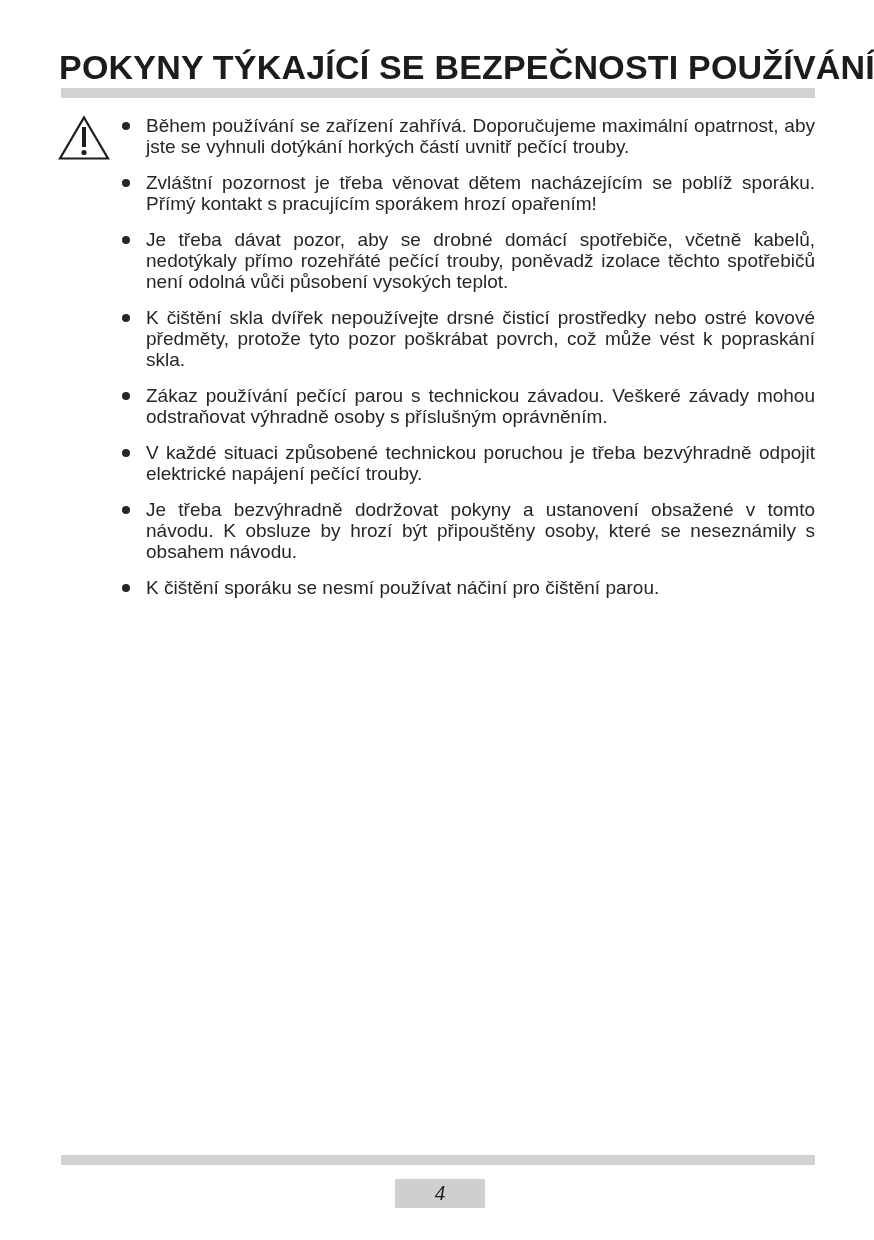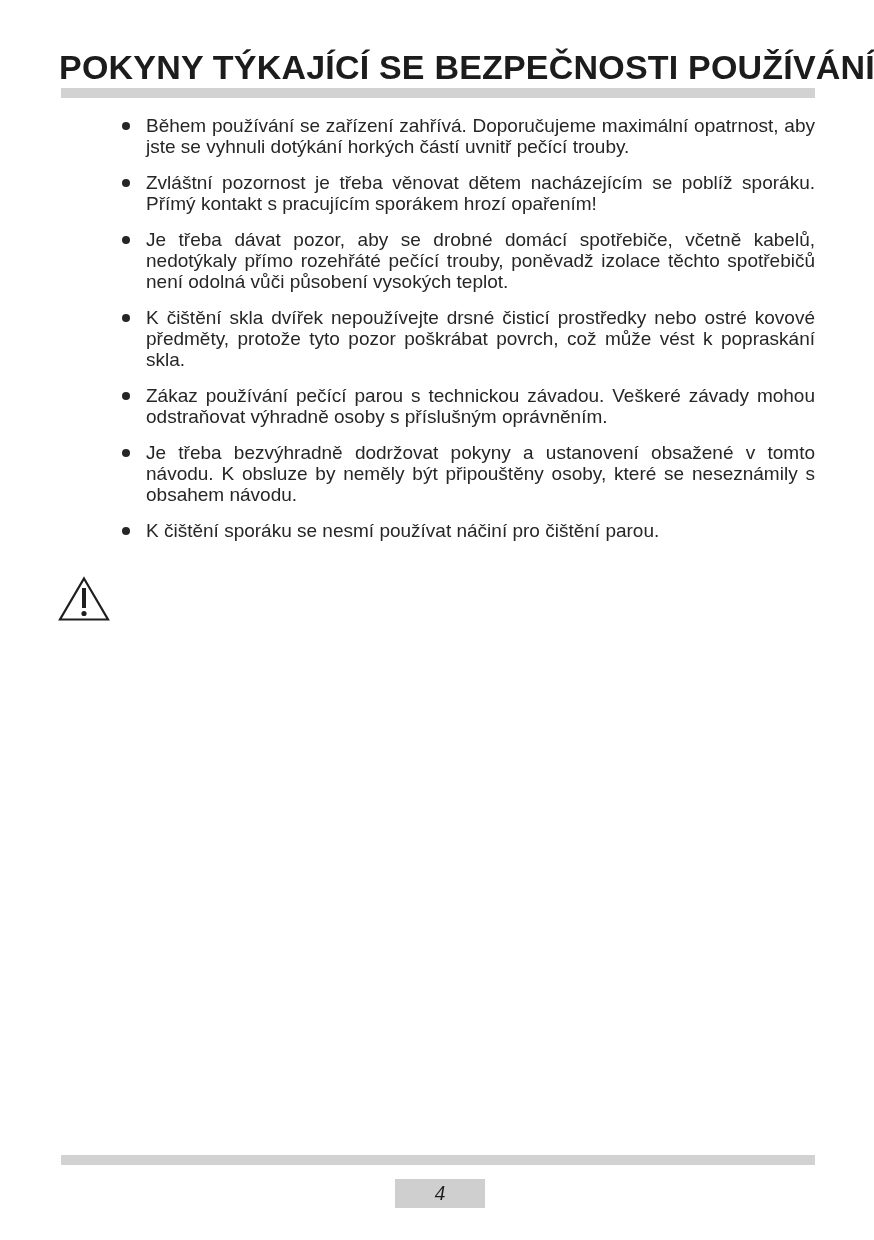--- a/index.html
+++ b/index.html
@@ -31,21 +31,21 @@
     background: var(--bar-gray, #d2d2d2);
   }
   .rule-top { top: 88px; }
   .rule-bottom { top: 1155px; }
   .content {
     position: absolute;
     left: 61px;
     top: 113px;
     width: 754px;
     display: flex;
-    align-items: flex-end;
+    align-items: flex-start;
   }
   .warn-col {
     flex: 0 0 46px;
     width: 46px;
     background: var(--bar-gray, #d2d2d2);
     position: relative;
   }
   .warn-icon {
     position: absolute;
     top: 2px;
@@ -115,21 +115,22 @@
         <circle cx="26" cy="37.5" r="2.6" fill="#1f1f1f"></circle>
       </svg>
     </div>
 
     <ul class="instructions">
         <li>Během používání se zařízení zahřívá. Doporučujeme maximální opatrnost, aby jste se vyhnuli dotýkání horkých částí uvnitř pečící trouby.</li>
         <li>Zvláštní pozornost je třeba věnovat dětem nacházejícím se poblíž sporáku. Přímý kontakt s pracujícím sporákem hrozí opařením!</li>
         <li>Je třeba dávat pozor, aby se drobné domácí spotřebiče, včetně kabelů, nedotýkaly přímo rozehřáté pečící trouby, poněvadž izolace těchto spotřebičů není odolná vůči působení vysokých teplot.</li>
         <li>K čištění skla dvířek nepoužívejte drsné čisticí prostředky nebo ostré kovové před­měty, protože tyto pozor poškrábat povrch, což může vést k popraskání skla.</li>
         <li>Zákaz používání pečící parou s technickou závadou. Veškeré závady mohou odstraňovat výhradně osoby s příslušným oprávněním.</li>
-        <li>Je třeba bezvýhradně dodržovat pokyny a ustanovení obsažené v tomto návodu. K obsluze by neměly být připouštěny osoby, které se neseznámily s obsahem návodu.</li>
+        <li>V každé situaci způsobené technickou poruchou je třeba bezvýhradně odpojit elektrické napájení pečící trouby.</li>
+        <li>Je třeba bezvýhradně dodržovat pokyny a ustanovení obsažené v tomto návodu. K obsluze by hrozí být připouštěny osoby, které se neseznámily s obsahem návodu.</li>
         <li>K čištění sporáku se nesmí používat náčiní pro čištění parou.</li>
       </ul>
 
   </div>
 
   <div class="rule rule-bottom"></div>
 
   <div class="page-num-box">
     <span>4</span>
   </div>

